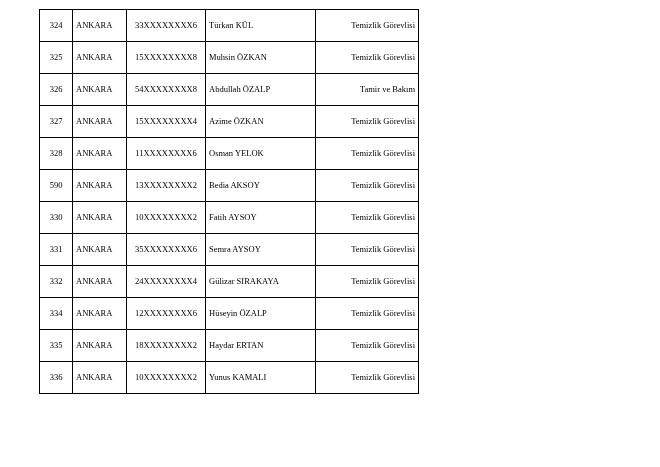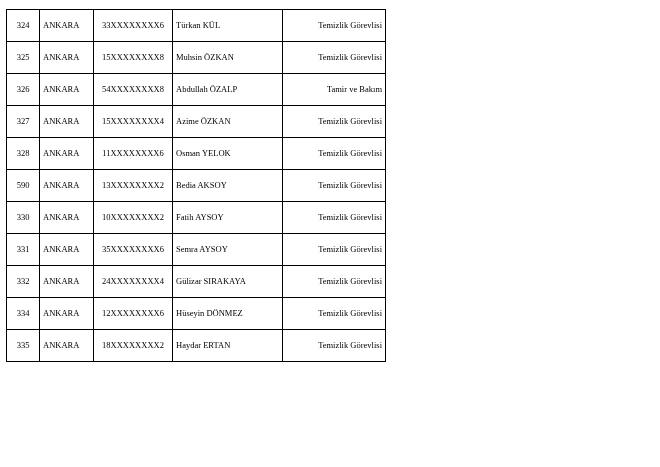--- a/index.html
+++ b/index.html
@@ -15,21 +15,21 @@
     overflow: hidden;
   }
   .page {
     position: relative;
     width: 660px;
     height: 467px;
     background: #ffffff;
   }
   .table-wrap {
     position: absolute;
-    left: 6px;
+    left: 39px;
     top: 9px;
     width: 348px;
   }
   table.records {
     border-collapse: collapse;
     width: 348px;
     table-layout: fixed;
   }
   table.records td {
     border: 1px solid #000000;
@@ -114,26 +114,33 @@
             <td class="c-no">332</td>
             <td class="c-city">ANKARA</td>
             <td class="c-id">24XXXXXXXX4</td>
             <td class="c-name">Gülizar SIRAKAYA</td>
             <td class="c-role">Temizlik Görevlisi</td>
           </tr>
           <tr>
             <td class="c-no">334</td>
             <td class="c-city">ANKARA</td>
             <td class="c-id">12XXXXXXXX6</td>
-            <td class="c-name">Hüseyin DÖNMEZ</td>
+            <td class="c-name">Hüseyin ÖZALP</td>
             <td class="c-role">Temizlik Görevlisi</td>
           </tr>
           <tr>
             <td class="c-no">335</td>
             <td class="c-city">ANKARA</td>
             <td class="c-id">18XXXXXXXX2</td>
             <td class="c-name">Haydar ERTAN</td>
             <td class="c-role">Temizlik Görevlisi</td>
           </tr>
+          <tr>
+            <td class="c-no">336</td>
+            <td class="c-city">ANKARA</td>
+            <td class="c-id">10XXXXXXXX2</td>
+            <td class="c-name">Yunus KAMALI</td>
+            <td class="c-role">Temizlik Görevlisi</td>
+          </tr>
         </tbody>
     </table>
   </div>
 </div>
 
 </body></html>

